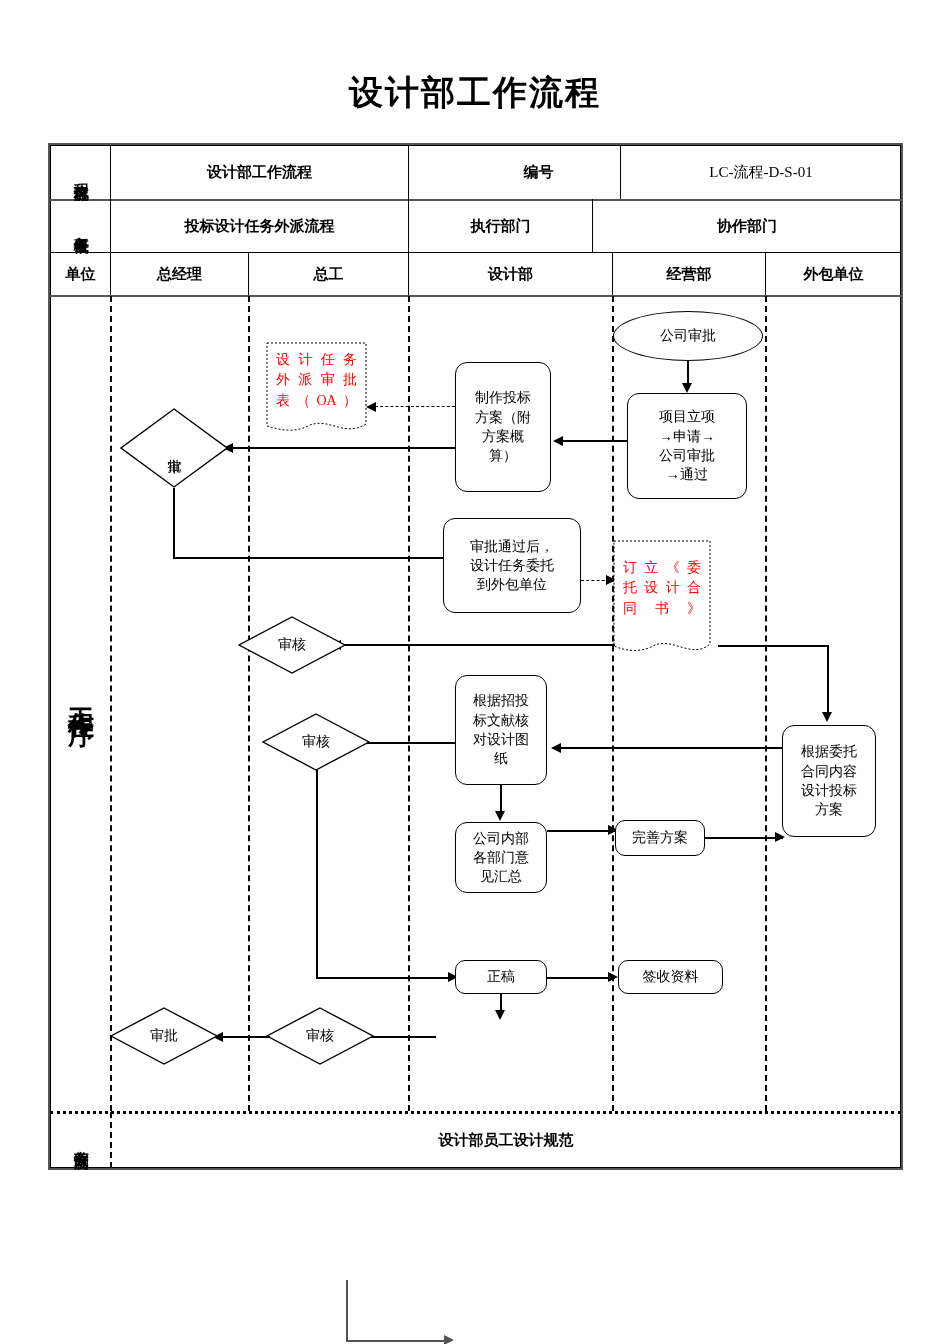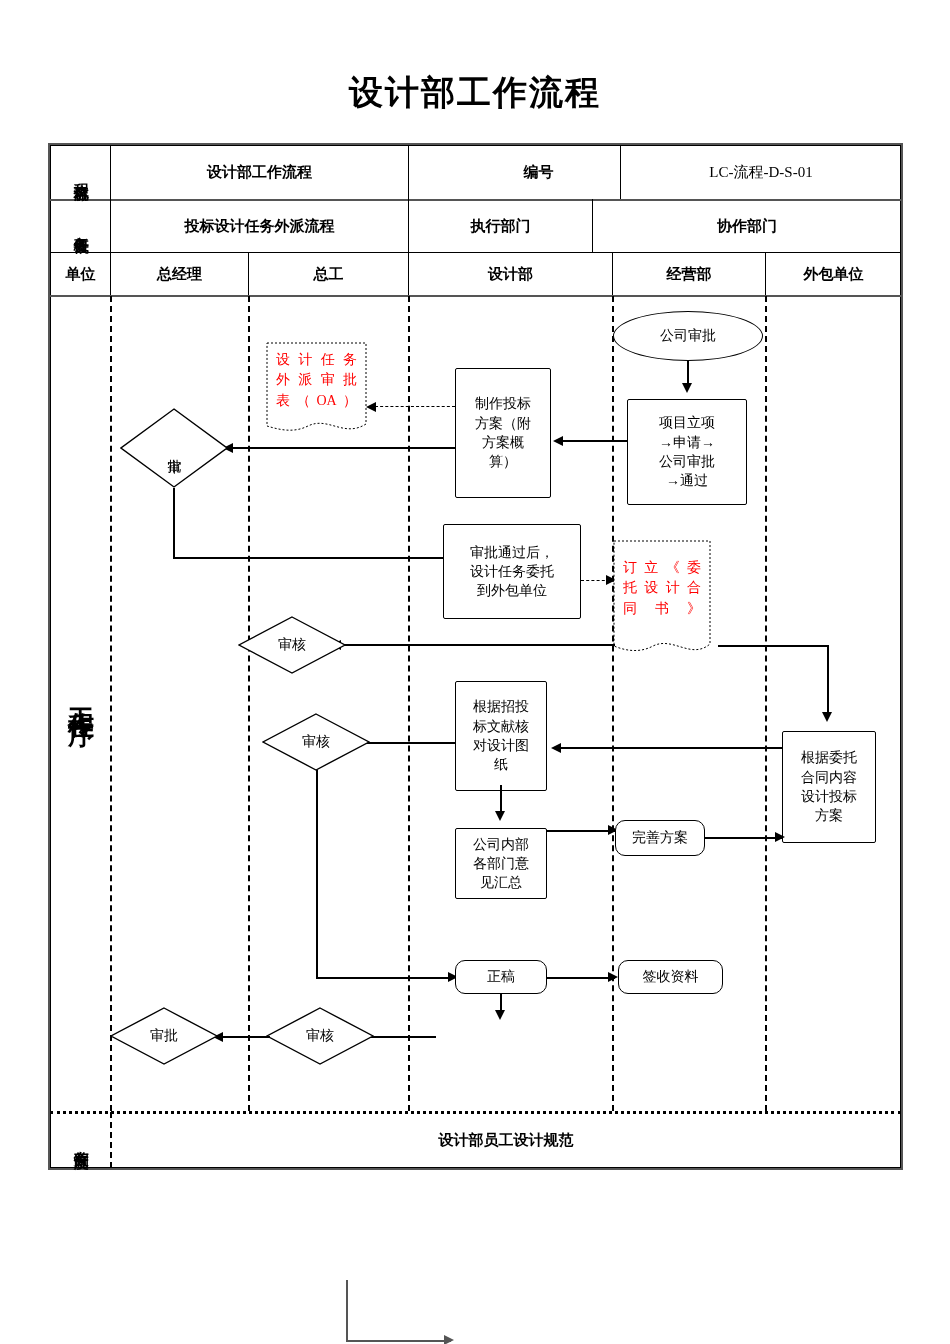--- a/index.html
+++ b/index.html
@@ -57,21 +57,21 @@
   }
   .vtext.big{font-size:26px;letter-spacing:4px;}
 
   
   .node{
     position:absolute;box-sizing:border-box;border:1px solid #000;
     display:flex;align-items:center;justify-content:center;text-align:center;
     font-size:14px;line-height:1.38;background:#fff;
     font-family:"Liberation Serif","DejaVu Serif",serif;
   }
-  .node.round{border-radius:2px;margin-top:6px;}
+  .node.round{border-radius:12px;}
   .node.pill{border-radius:10px;}
   .node.ellipse{border-radius:50%;}
 
   .node-txt{display:block;padding:0 6px;}
 
   
   .diamond{
     position:absolute;box-sizing:border-box;
   }
   .diamond .dshape{

